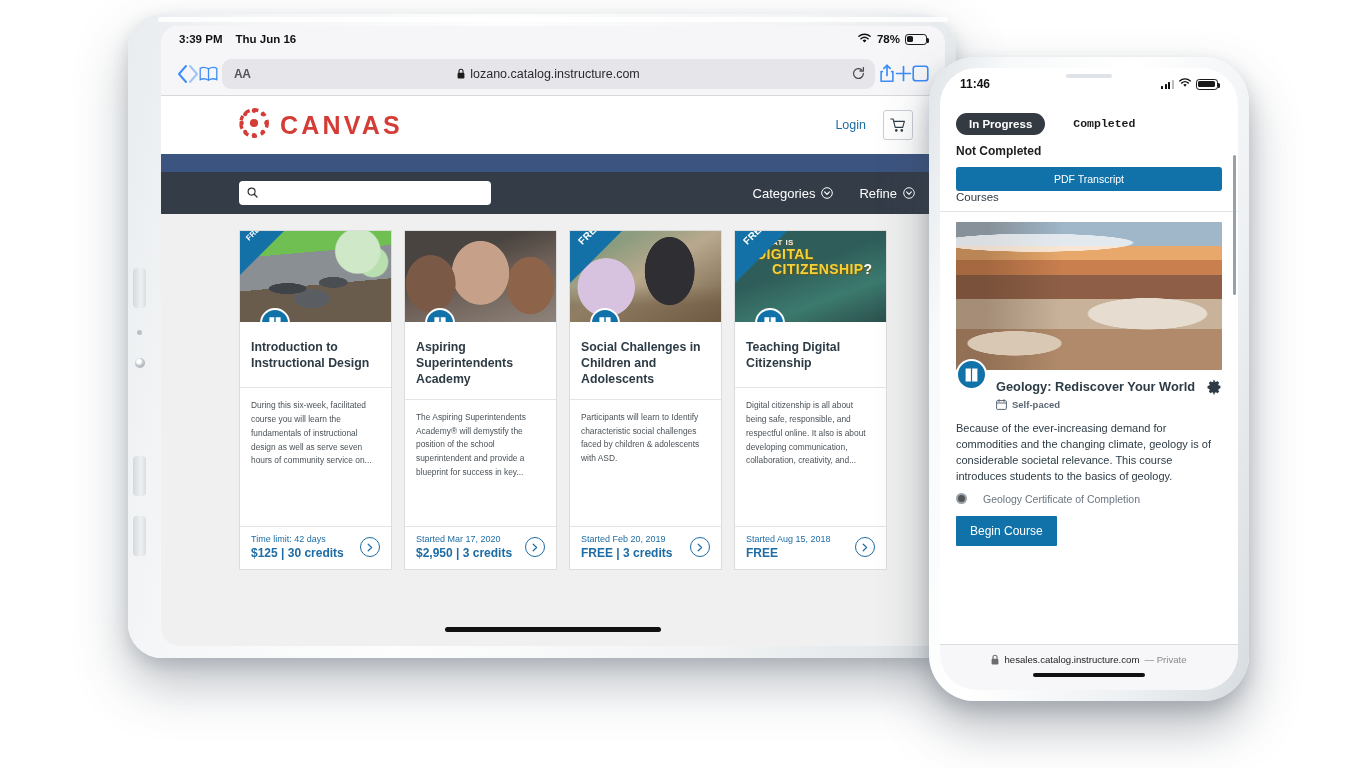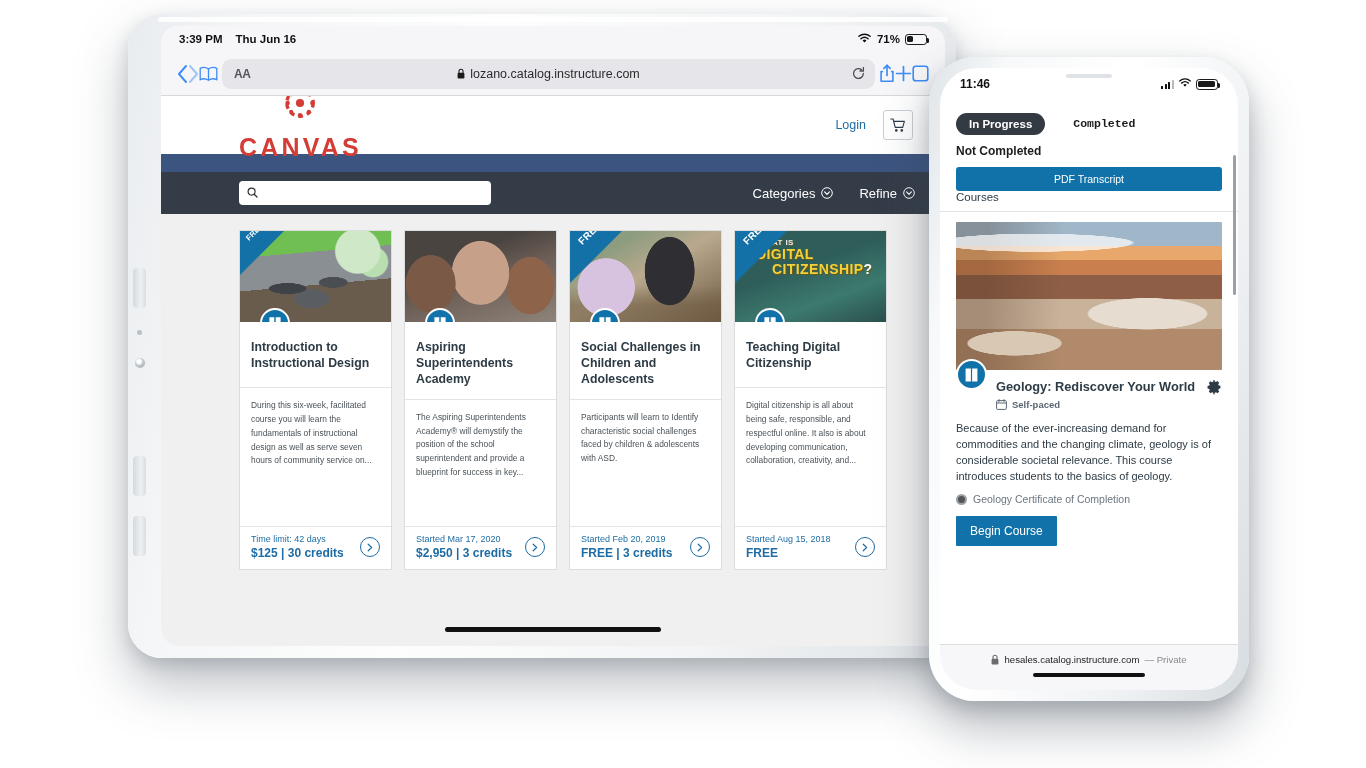--- a/index.html
+++ b/index.html
@@ -80,21 +80,21 @@
     position:absolute; left:0; right:0; display:flex; align-items:center;
     justify-content:center; gap:5px; font-size:12.5px; color:#2b2b2e;
   }
   #reload-btn { position:absolute; right:10px; color:#4a4a50; display:flex; }
 
   
   #canvas-page { height: 550px; background:#fff; position:relative; overflow:hidden; }
   #canvas-header {
     height: 58px; display:flex; align-items:center; padding: 0 32px 0 78px;
   }
-  #canvas-logo { display:flex; align-items:center; gap:11px;flex-direction:column; }
+  #canvas-logo { display:flex; align-items:center; gap:11px; }
   #canvas-wordmark {
     font-size: 25px; font-weight: 800; color:#d43c36; letter-spacing: 3.2px;
     font-family:"Liberation Sans", sans-serif;
   }
   #header-right { margin-left:auto; display:flex; align-items:center; gap:17px; }
   #login-link { color:#1d6ca5; font-size:12.5px; }
   #cart-btn {
     width:30px; height:30px; border:1px solid #c9ced4; border-radius:3px;
     display:flex; align-items:center; justify-content:center; background:#fff;
   }
@@ -273,21 +273,21 @@
     border:2px solid #fff; margin-top:-20px; flex:0 0 auto; position:relative; z-index:4;
   }
   #ph-course-title { font-size:12.8px; font-weight:700; color:#2d3b45; line-height:1.25; }
   #ph-gear { margin-left:auto; color:#2d3b45; display:flex; align-items:center; }
   #ph-selfpaced {
     display:flex; align-items:center; gap:5px; font-size:9.5px; font-weight:700;
     color:#5a6672; margin-top:4px;
   }
   #ph-desc { font-size:11px; color:#2d3b45; line-height:1.46; padding: 10px 16px 0; }
   #ph-cert {
-    display:flex; align-items:center; gap:6px; padding: 9px 16px 0;
+    display:flex; align-items:flex-start; gap:16px; padding: 9px 16px 0;
     font-size:10.5px; color:#6b7680;
   }
   #ph-cert-dot {
     width:11px; height:11px; border-radius:50%; background:#555;
     border:2px solid #9aa3ab; box-sizing:border-box;
   }
   #begin-btn {
     margin: 11px 16px 0; display:inline-flex; align-items:center; justify-content:center;
     background:#1072a8; color:#fff; font-size:12px; padding: 8px 14px; border-radius:1px;
   }
@@ -326,21 +326,21 @@
           <span>Thu Jun 16</span>
         </div>
         <div class="st-right">
           <span>
             <svg width="15" height="11" viewBox="0 0 15 11">
                 <path d="M7.5 9.6 5.6 7.4a3 3 0 0 1 3.8 0z" fill="#111"></path>
                 <path d="M3.9 5.7a5.6 5.6 0 0 1 7.2 0" stroke="#111" stroke-width="1.5" fill="none" stroke-linecap="round"></path>
                 <path d="M1.9 3.3a8.6 8.6 0 0 1 11.2 0" stroke="#111" stroke-width="1.5" fill="none" stroke-linecap="round"></path>
               </svg>
           </span>
-          <span>71%</span>
+          <span>78%</span>
           <span class="batt-shell">
               <span class="batt-fill"></span>
             </span>
         </div>
       </div>
 
       <div id="safari-bar">
         <span class="nav-ico">
           <svg width="11" height="18" viewBox="0 0 11 18">
               <path d="M9 1 2 9l7 8" stroke="currentColor" stroke-width="1.9" fill="none" stroke-linecap="round" stroke-linejoin="round"></path>

